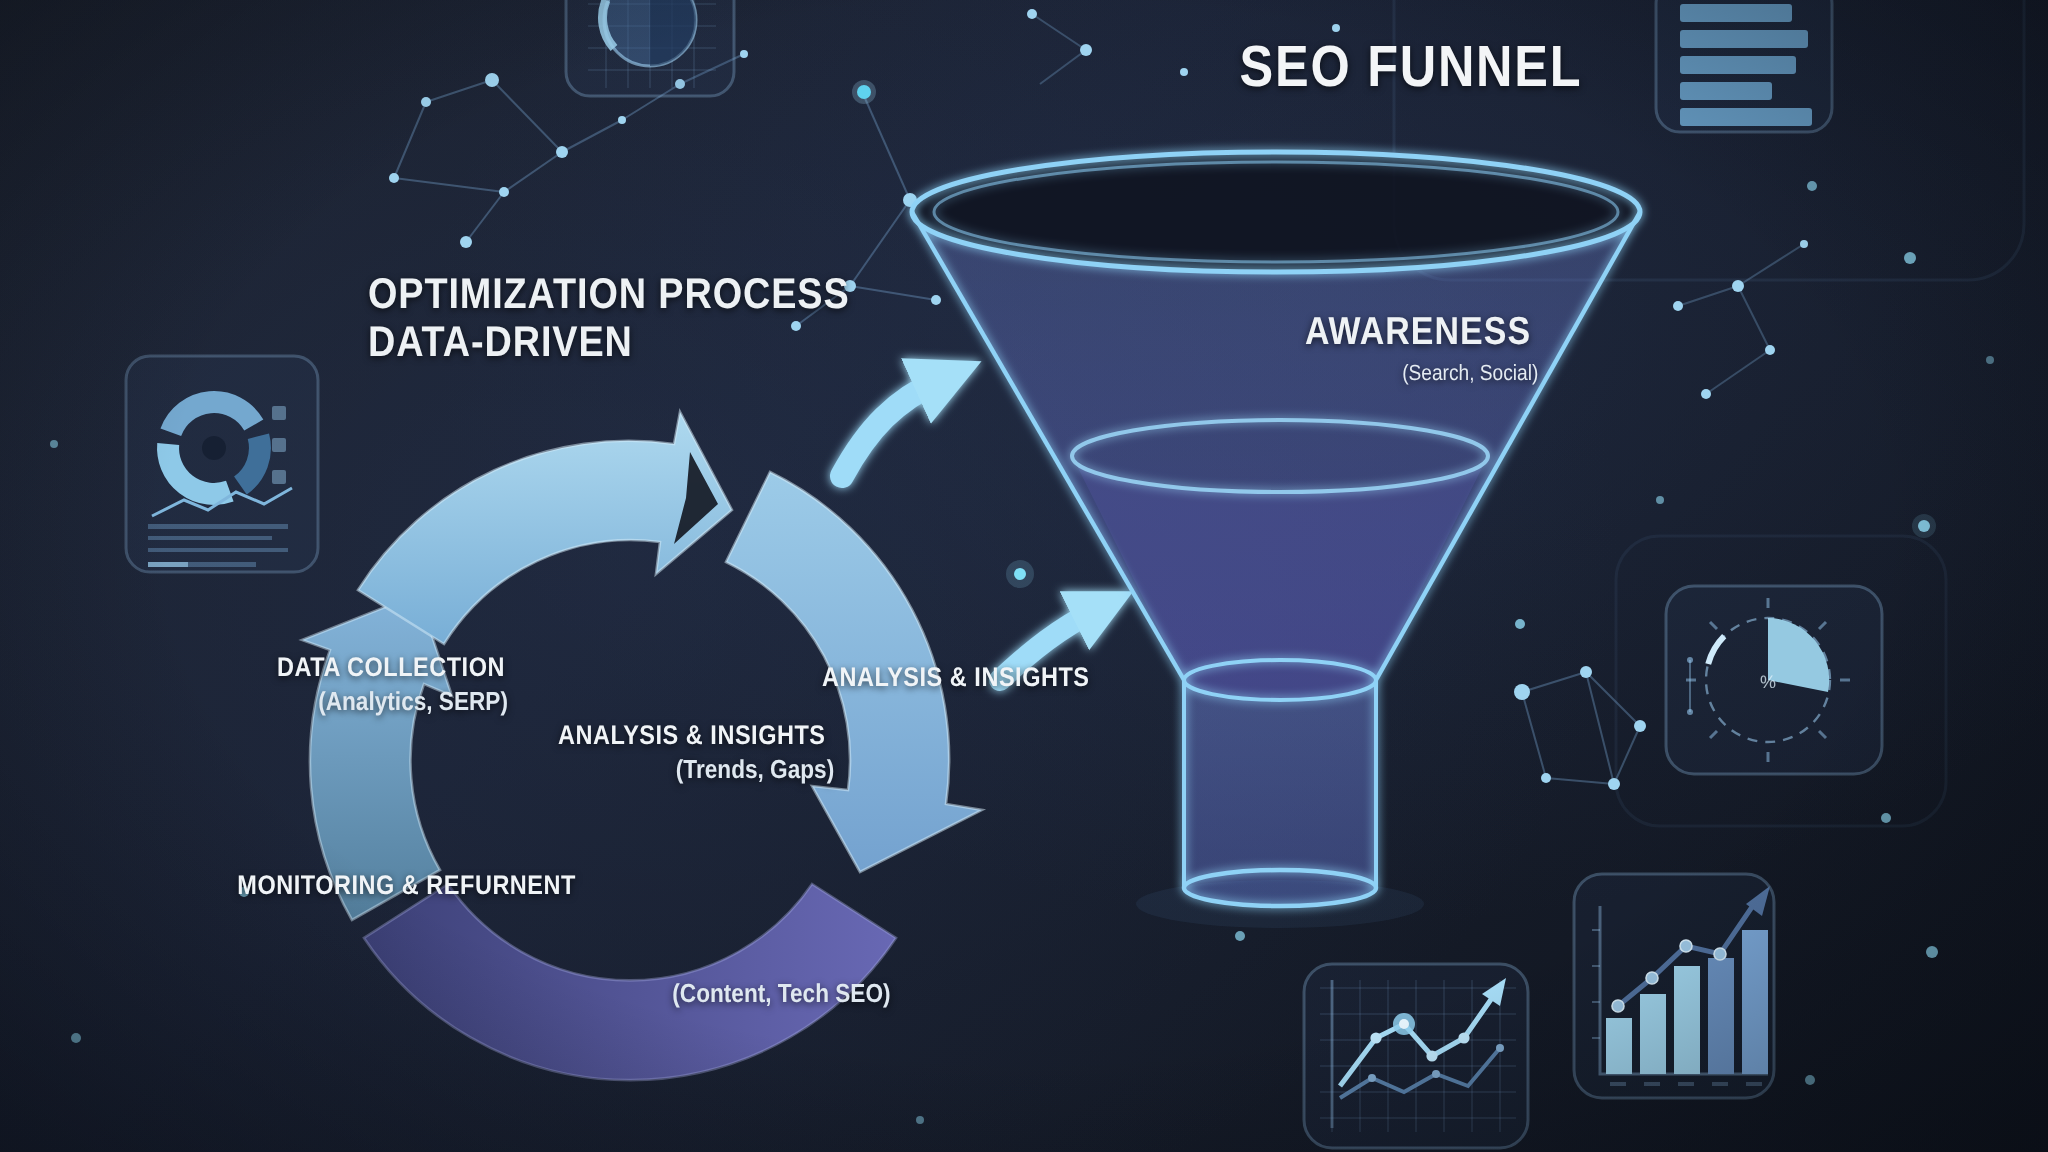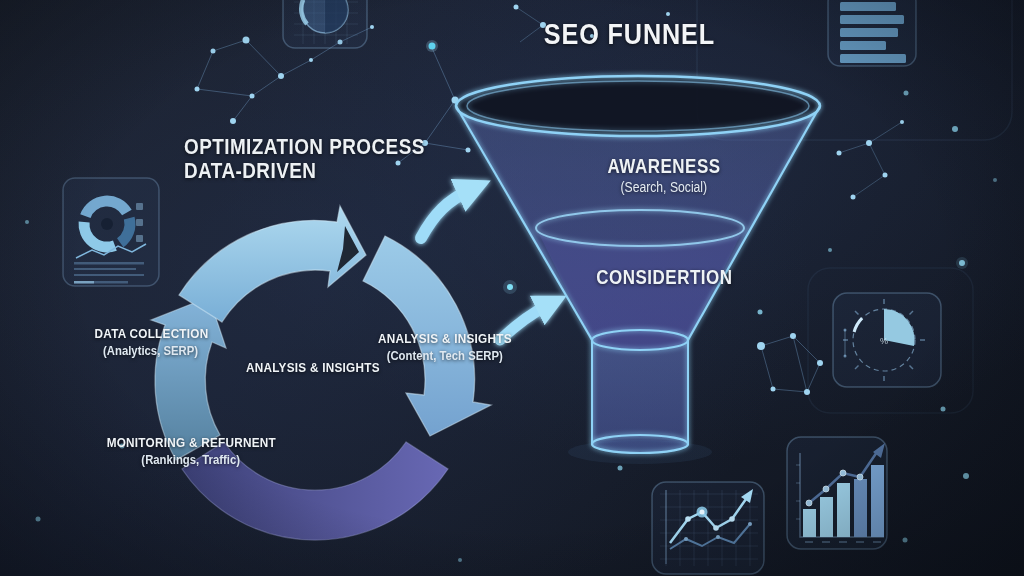--- a/index.html
+++ b/index.html
@@ -7,30 +7,30 @@
     position:relative;width:1024px;height:576px;overflow:hidden;
     font-family:"Liberation Sans",sans-serif;
     background:
       radial-gradient(ellipse 720px 520px at 30% 48%, rgba(42,56,86,0.38), rgba(42,56,86,0) 70%),
       radial-gradient(ellipse 640px 420px at 66% 28%, rgba(46,62,98,0.32), rgba(46,62,98,0) 72%),
       linear-gradient(135deg,#1d2330 0%,#192031 38%,#151b28 68%,#10151f 100%);
   }
   #scene{position:absolute;inset:0;z-index:0;}
   #vignette{position:absolute;inset:0;z-index:1;pointer-events:none;
     background:radial-gradient(ellipse 780px 480px at 50% 46%, rgba(0,0,0,0) 55%, rgba(4,7,13,0.55) 100%);}
-  .txt{position:absolute;z-index:2;text-align:center;color:#eef2f5;
+  .txt{position:absolute;z-index:2;text-align:right;color:#eef2f5;
     text-shadow:0 1px 4px rgba(0,0,0,0.65);}
   .cond{display:inline-block;transform:scaleX(0.87);transform-origin:50% 50%;white-space:nowrap;}
   .cond-l{display:inline-block;transform:scaleX(0.88);transform-origin:0 50%;white-space:nowrap;}
   #seo-title{left:454px;top:18px;width:350px;font-size:29px;font-weight:bold;letter-spacing:1px;color:#f3f5f7;}
   #proc-title{left:184px;top:135px;width:320px;text-align:left;font-size:21.5px;line-height:24px;
     font-weight:bold;letter-spacing:0.5px;color:#edf1f4;}
-  .stage-label{left:534px;width:260px;}
+  .stage-label{left:514px;width:260px;}
   .stage-name{font-size:19.5px;line-height:23px;font-weight:bold;letter-spacing:0.6px;}
-  .stage-detail{font-size:14px;line-height:19px;font-weight:normal;color:#e4ebf2;}
+  .stage-detail{font-size:11px;line-height:19px;font-weight:normal;color:#e4ebf2;}
   .step-label{width:220px;}
   .step-name{font-size:13.5px;line-height:17px;font-weight:bold;letter-spacing:0.3px;color:#f0f4f7;}
   .step-detail{font-size:13px;line-height:17px;font-weight:bold;color:#dfe8f0;}
 </style>
 </head>
 <body>
 
 <div id="stage">
 
 <svg id="scene" width="1024" height="576" viewBox="0 0 1024 576">
@@ -349,34 +349,33 @@
 <div id="proc-title" class="txt">
   <div><span class="cond-l">OPTIMIZATION PROCESS</span></div>
   <div><span class="cond-l">DATA-DRIVEN</span></div>
 </div>
 
 <div class="txt stage-label" style="top:155px">
   <div class="stage-name"><span class="cond">AWARENESS</span></div>
   <div class="stage-detail"><span class="cond">(Search, Social)</span></div>
 </div>
 <div class="txt stage-label" style="top:266px">
-  <div class="stage-name"><span class="cond">CONSIDERTION</span></div>
 </div>
 
 <div class="txt step-label" style="left:41px;top:325px">
   <div class="step-name"><span class="cond">DATA COLLECTION</span></div>
   <div class="step-detail"><span class="cond">(Analytics, SERP)</span></div>
 </div>
 <div class="txt step-label" style="left:203px;top:359px">
   <div class="step-name"><span class="cond">ANALYSIS &amp; INSIGHTS</span></div>
+  <div class="step-detail"><span class="cond">(Trends, Gaps)</span></div>
 </div>
 <div class="txt step-label" style="left:335px;top:330px">
   <div class="step-name"><span class="cond">ANALYSIS &amp; INSIGHTS</span></div>
-  <div class="step-detail"><span class="cond">(Content, Tech SERP)</span></div>
 </div>
 <div class="txt step-label" style="left:81px;top:434px">
   <div class="step-name"><span class="cond">MONITORING &amp; REFURNENT</span></div>
-  <div class="step-detail"><span class="cond">(Rankings, Traffic)</span></div>
 </div>
 <div class="txt step-label" style="left:233px;top:488px">
+  <div class="step-detail"><span class="cond">(Content, Tech SEO)</span></div>
 </div>
 
 </div>
 
 </body></html>

